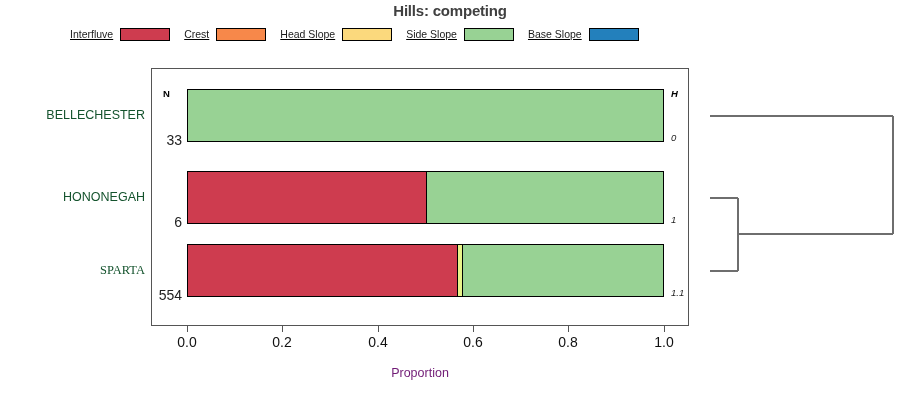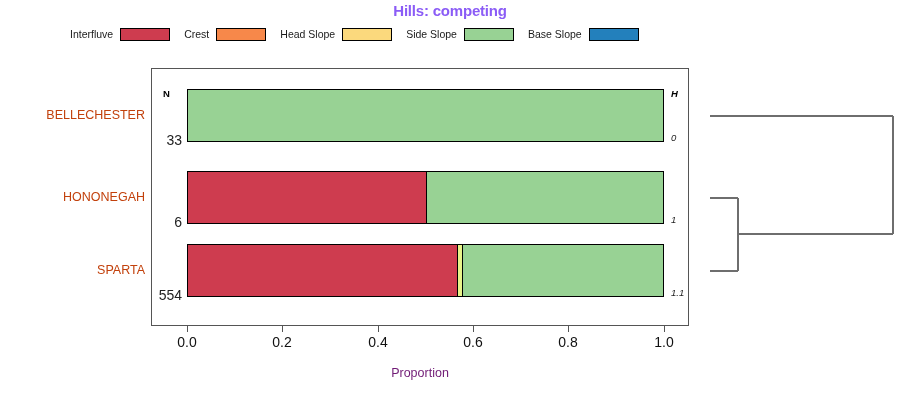--- a/index.html
+++ b/index.html
@@ -21,21 +21,21 @@
 
   
   #chart-title {
     position: absolute;
     left: 0;
     top: 2px;
     width: 900px;
     text-align: center;
     font-size: 15px;
     font-weight: bold;
-    color: #8b5cf6;
+    color: #404040;
     letter-spacing: -0.2px;
   }
 
   
   #legend {
     position: absolute;
     left: 70px;
     top: 25px;
     width: 760px;
     height: 18px;
@@ -43,20 +43,21 @@
     flex-direction: row;
     align-items: center;
     justify-content: flex-start;
   }
   .legend-entry {
     display: flex;
     flex-direction: row;
     align-items: center;
     margin-right: 14px;
     white-space: nowrap;
+    text-decoration: underline;
   }
   .legend-label {
     font-size: 10.5px;
     color: #1a1a1a;
     margin-right: 7px;
   }
   .legend-swatch {
     width: 50px;
     height: 13px;
     border: 1.2px solid #000000;
@@ -73,21 +74,21 @@
     border: 1px solid #555555;
     box-sizing: border-box;
     background: #ffffff;
   }
   .grp-label-text {
     position: absolute;
     left: 0;
     width: 140px;
     text-align: right;
     font-size: 12.5px;
-    color: #c2410c;
+    color: #14532d;
   }
 
   
   .bar-row {
     position: absolute;
     height: 53px;
     border: 1.6px solid #000000;
     box-sizing: border-box;
     display: flex;
     flex-direction: row;
@@ -190,21 +191,21 @@
       <span class="legend-swatch" style="background:#98D294"></span>
     </div>
     <div class="legend-entry">
       <span class="legend-label">Base Slope</span>
       <span class="legend-swatch" style="background:#2380BC"></span>
     </div>
   </div>
 
   <div class="grp-label-text" style="left:5px; top:108px;">BELLECHESTER</div>
   <div class="grp-label-text" style="left:5px; top:190px;">HONONEGAH</div>
-  <div class="grp-label-text" style="left:5px; top:263px;">SPARTA</div>
+  <div class="grp-label-text" style="left:5px; top:263px;font-family:Liberation Serif, serif;">SPARTA</div>
 
   <div id="plot-panel"></div>
 
   <div class="annot-header" style="left:163px; top:88px;">N</div>
   <div class="annot-header annot-h-header" style="left:671px; top:88px;">H</div>
 
   <div class="bar-row" style="left:187px; top:89px; width:477px;">
     <div class="bar-seg" style="width:100%; background:#98D294;"></div>
   </div>
 

